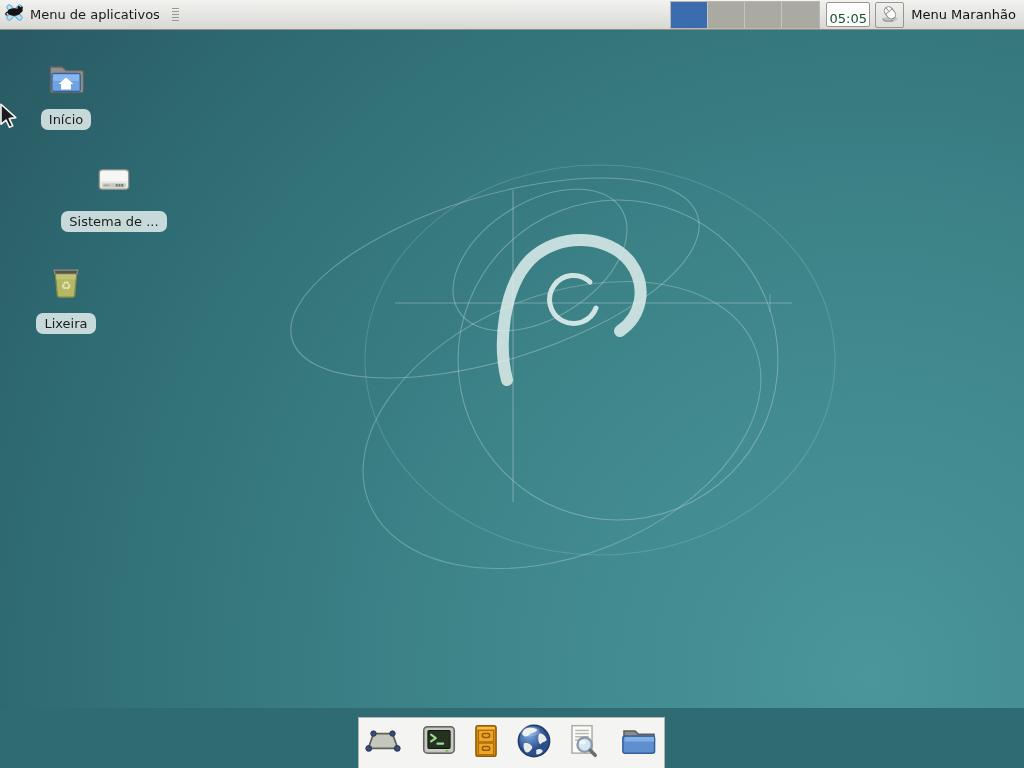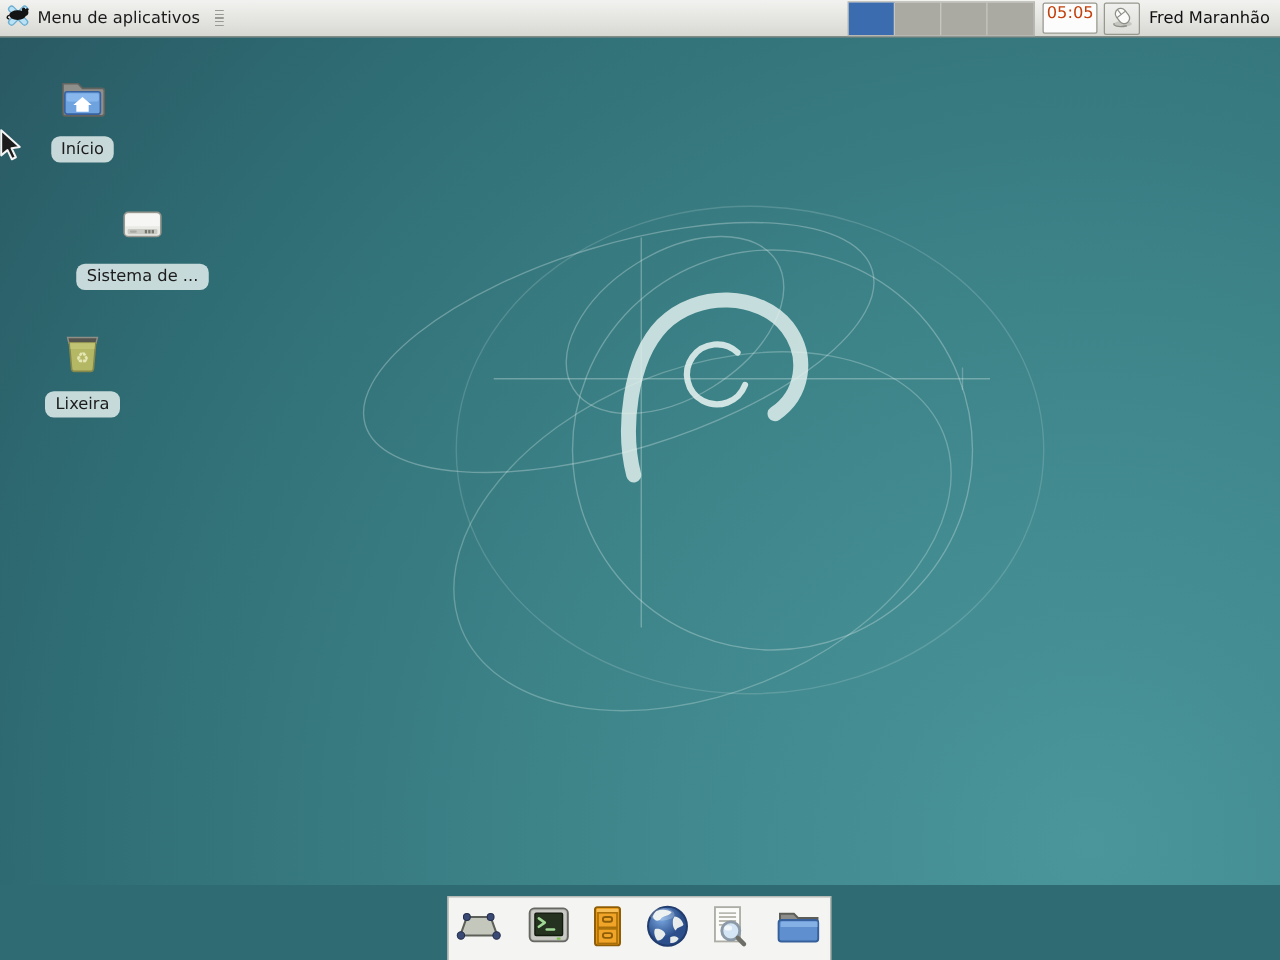--- a/index.html
+++ b/index.html
@@ -20,22 +20,22 @@
   .menu-label { font-size:13px; color:#1b1b1b; }
   .panel-grip { width:7px; height:13px; margin-left:6px;
     background:repeating-linear-gradient(#9a9a94 0 1px, transparent 1px 3px); }
   .panel-spacer { flex:1; }
   .pager { display:flex; height:28px; margin-top:0; border:1px solid #b8b8b2; }
   .ws { width:37px; height:100%; background:#abaaa2; border-right:1px solid #c6c6c0; }
   .ws:last-child { border-right:none; }
   .ws.active { background:#3b6cb0; }
   .clock-box { margin-left:6px; width:44px; height:25px;
     background:#fcfcfc; border:1px solid #98988f; border-radius:2px;
-    display:flex; align-items:flex-start; justify-content:center;
-    font-size:13px; color:#c2410c; }
+    display:flex; align-items:flex-end; justify-content:center;
+    font-size:13px; color:#14532d; }
   .action-button { margin-left:5px; width:29px; height:26px;
     background:linear-gradient(#f0f0ee,#dcdcd8); border:1px solid #98988f;
     border-radius:2px; display:flex; align-items:center; justify-content:center; }
   .username { font-size:13px; color:#111; margin:0 8px 0 7px; white-space:nowrap; }
 
   
   .desktop {
     position:absolute; top:30px; left:0; width:1024px; height:678px;
     background:
       radial-gradient(circle 1150px at 85% 95%, #4a969b 0%, #3d8489 38%, #2f6d74 72%, #28545f 100%);
@@ -111,21 +111,21 @@
           <g transform="rotate(-38 11 11)">
             <rect x="6.8" y="4.2" width="8.6" height="13.2" rx="4.3" fill="#fbfbfa" stroke="#8e8e88" stroke-width="1"></rect>
             <line x1="6.8" y1="9.2" x2="15.4" y2="9.2" stroke="#8e8e88" stroke-width="0.9"></line>
             <line x1="11.1" y1="4.2" x2="11.1" y2="9.2" stroke="#8e8e88" stroke-width="0.9"></line>
           </g>
           <path d="M4.5 16.5 C2.5 18.5 8 20.2 14.5 18.6" stroke="#8e8e88" stroke-width="1.1" fill="none"></path>
         </svg>
       </span>
     </div>
 
-    <div class="username">Fred Maranhão</div>
+    <div class="username">Menu Maranhão</div>
   </div>
 
   <div class="desktop">
 
     <svg class="wallpaper-art" width="1024" height="738" viewBox="0 0 1024 738">
       <g fill="none" stroke="#eaf6f4">
         <ellipse cx="495" cy="248" rx="212" ry="82" transform="rotate(-17 495 248)" stroke-opacity="0.30" stroke-width="1.1"></ellipse>
         <circle cx="618" cy="330" r="160" stroke-opacity="0.30" stroke-width="1.1"></circle>
         <ellipse cx="562" cy="395" rx="208" ry="130" transform="rotate(-22 562 395)" stroke-opacity="0.27" stroke-width="1.1"></ellipse>
         <ellipse cx="540" cy="230" rx="96" ry="58" transform="rotate(-32 540 230)" stroke-opacity="0.30" stroke-width="1.1"></ellipse>

